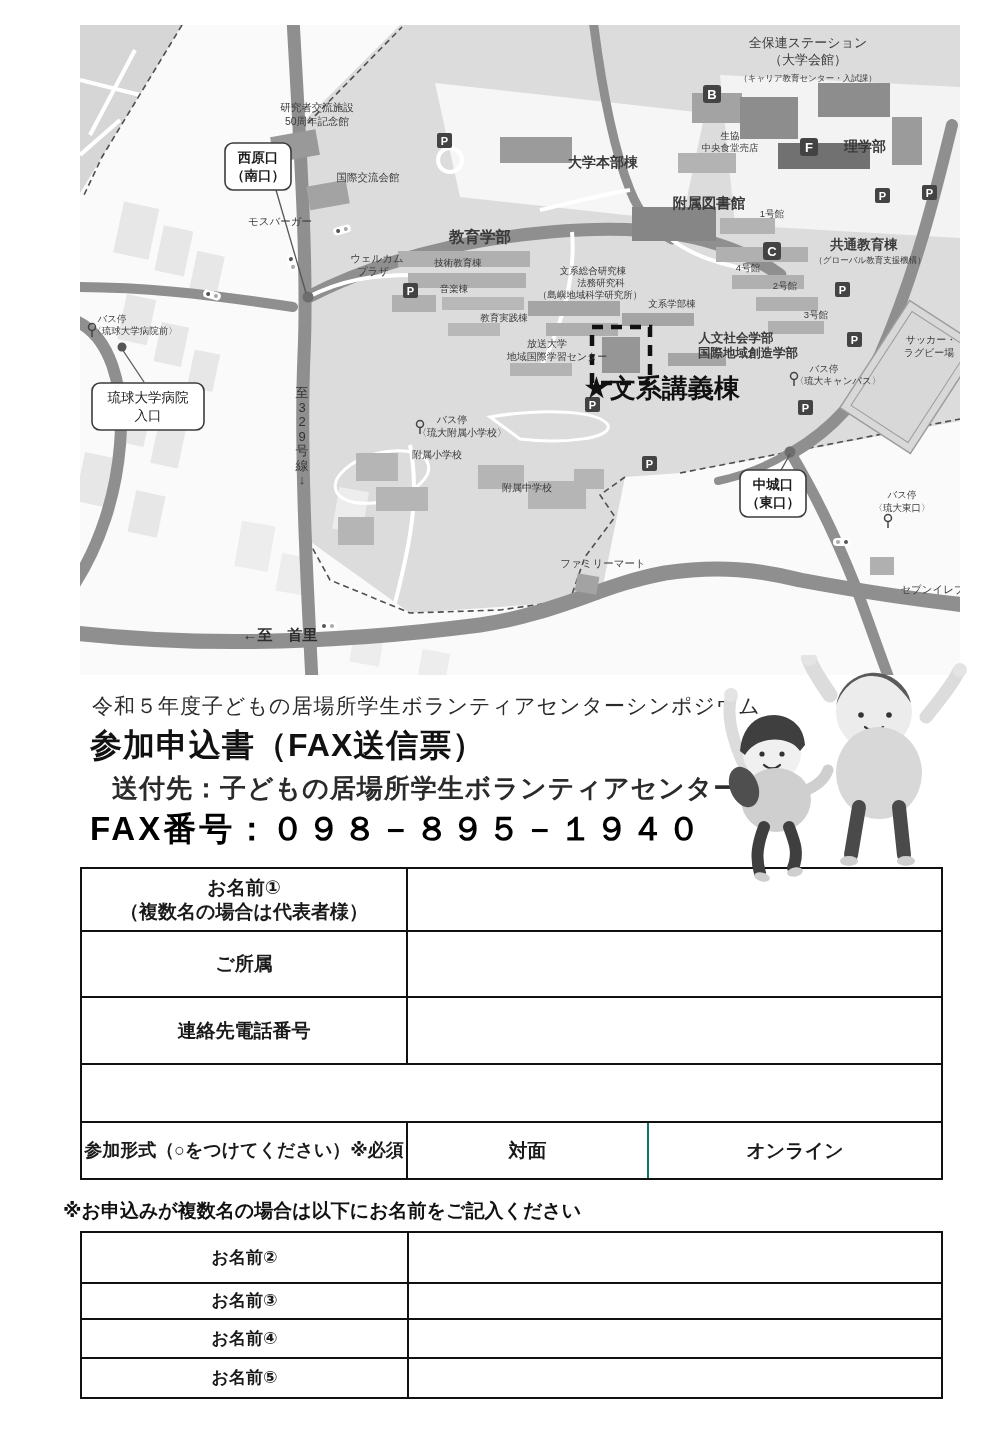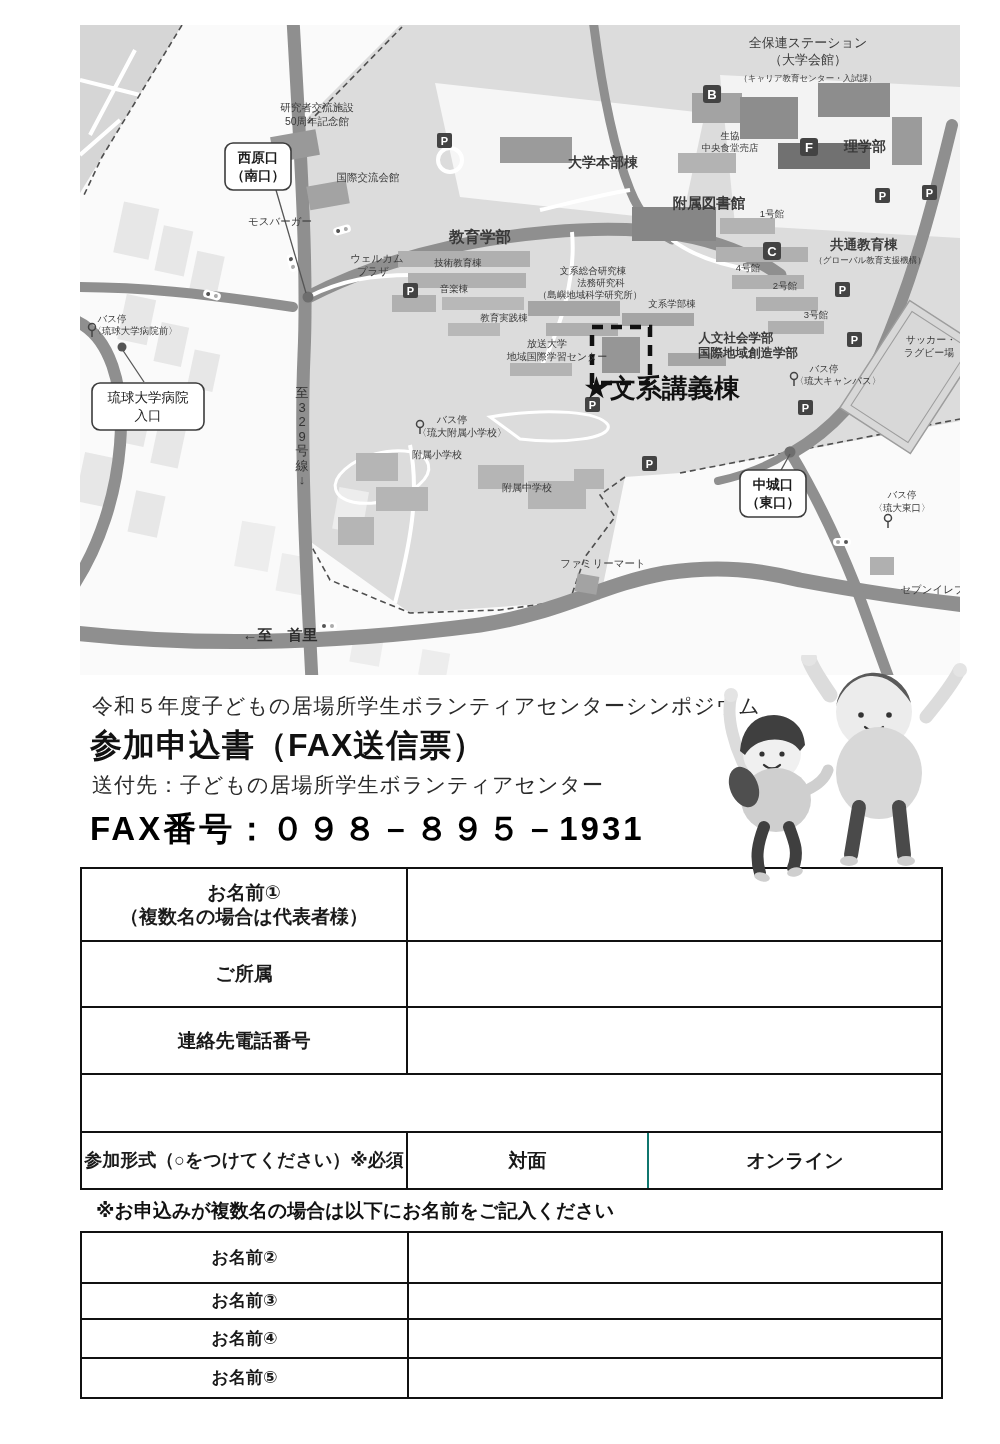--- a/index.html
+++ b/index.html
@@ -6,35 +6,35 @@
   body{
     width:1000px;height:1444px;position:relative;background:#ffffff;
     font-family:"Liberation Sans","DejaVu Sans",sans-serif;color:#1a1a1a;
     overflow:hidden;
   }
   #map-wrap{position:absolute;left:80px;top:25px;width:880px;height:650px;}
   #kids{position:absolute;left:712px;top:655px;width:258px;height:232px;z-index:6;pointer-events:none;}
   .hline{position:absolute;left:92px;white-space:nowrap;}
   #header-line1{top:692px;font-size:21px;letter-spacing:1px;color:#2b2b2b;font-weight:500;}
   #header-title{top:724px;left:90px;font-size:32px;font-weight:bold;letter-spacing:1px;color:#111;}
-  #header-recipient{top:771px;font-size:21px;letter-spacing:1px;color:#2b2b2b;font-weight:400;}
+  #header-recipient{top:771px;font-size:26px;letter-spacing:1px;color:#2b2b2b;font-weight:700;margin-left:20px;}
   #header-fax{top:807px;left:90px;font-size:33px;font-weight:bold;letter-spacing:3px;color:#000;}
   .tbl{position:absolute;left:80px;width:863px;border:2px solid #111;box-sizing:border-box;background:#fff;}
   #t1{top:867px;}
   #t2{top:1231px;}
   .trow{display:flex;border-top:2px solid #111;box-sizing:border-box;}
   .trow:first-child{border-top:none;}
   .tc{box-sizing:border-box;display:flex;flex-direction:column;align-items:center;justify-content:center;
       font-weight:bold;text-align:center;line-height:1.25;}
   .tc.lab{width:326px;border-right:2px solid #111;font-size:19px;}
   .tc.val{flex:1;}
   .tc.opt{width:241px;border-right:2px solid #0f766e;font-size:19px;}
   .tc.opt2{flex:1;font-size:19px;}
   #t2 .tc.lab{width:327px;font-size:17px;}
-  #note{position:absolute;left:96px;top:1198px;font-size:19px;font-weight:bold;color:#111;white-space:nowrap;}
+  #note{position:absolute;left:63px;top:1198px;font-size:19px;font-weight:bold;color:#111;white-space:nowrap;}
 </style>
 </head>
 <body>
 
 <div id="map-wrap">
 <svg width="880" height="650" viewBox="0 0 880 650" xmlns="http://www.w3.org/2000/svg">
 
   <rect x="0" y="0" width="880" height="650" fill="#fafafa"></rect>
 
   <polygon points="0,0 102,0 22,132 0,168" fill="#d6d6d6"></polygon>
@@ -309,21 +309,21 @@
         </g>
         <text x="503" y="373" font-size="30" fill="#111">★</text>
         <text x="530" y="372" font-size="26" font-weight="700" fill="#111">文系講義棟</text>
       </g>
 </svg>
 </div>
 
 <div class="hline" id="header-line1">令和５年度子どもの居場所学生ボランティアセンターシンポジウム</div>
 <div class="hline" id="header-title">参加申込書（FAX送信票）</div>
 <div class="hline" id="header-recipient">送付先：子どもの居場所学生ボランティアセンター</div>
-<div class="hline" id="header-fax">FAX番号：０９８－８９５－1931</div>
+<div class="hline" id="header-fax">FAX番号：０９８－８９５－１９４０</div>
 
 <svg id="kids" viewBox="0 0 258 232" xmlns="http://www.w3.org/2000/svg">
 
   <g>
     <path d="M118,40 C108,25 100,14 97,4" stroke="#dcdcdc" stroke-width="15" stroke-linecap="round" fill="none"></path>
     <path d="M214,62 C228,45 240,30 247,16" stroke="#dcdcdc" stroke-width="13" stroke-linecap="round" fill="none"></path>
     <circle cx="97" cy="3" r="8" fill="#e4e4e4"></circle>
       <circle cx="248" cy="15" r="7" fill="#e4e4e4"></circle>
     <circle cx="162" cy="57" r="38" fill="#ececec"></circle>
     <path d="M124,52 A38,38 0 0 1 199,48 C186,28 172,20 158,21 C142,22 128,36 124,52 Z" fill="#5a5a5a"></path>
@@ -349,21 +349,21 @@
     <ellipse cx="32" cy="132" rx="14" ry="21" fill="#4f4f4f" transform="rotate(-22 32 132)"></ellipse>
     <path d="M95,135 C106,130 113,124 116,115" stroke="#cfcfcf" stroke-width="11" stroke-linecap="round" fill="none"></path>
     <path d="M52,172 C46,188 43,202 48,218" stroke="#3f3f3f" stroke-width="12" stroke-linecap="round" fill="none"></path>
     <path d="M77,172 C83,188 87,198 81,213" stroke="#3f3f3f" stroke-width="12" stroke-linecap="round" fill="none"></path>
     <ellipse cx="50" cy="222" rx="8" ry="4.5" fill="#cfcfcf" transform="rotate(15 50 222)"></ellipse>
     <ellipse cx="83" cy="217" rx="8" ry="4.5" fill="#cfcfcf" transform="rotate(-12 83 217)"></ellipse>
   </g>
 </svg>
 
 <div class="tbl" id="t1">
-  <div class="trow" style="height:71px">
+  <div class="trow" style="height:61px">
     <div class="tc lab">
       <div>お名前①</div>
       <div>（複数名の場合は代表者様）</div>
     </div>
     <div class="tc val"></div>
   </div>
   <div class="trow" style="height:66px">
     <div class="tc lab">ご所属</div>
     <div class="tc val"></div>
   </div>

